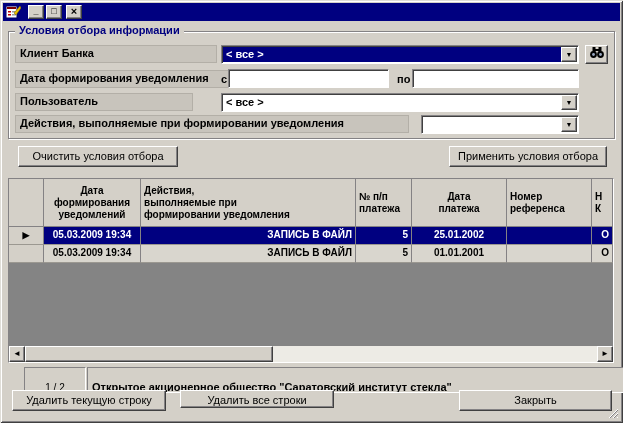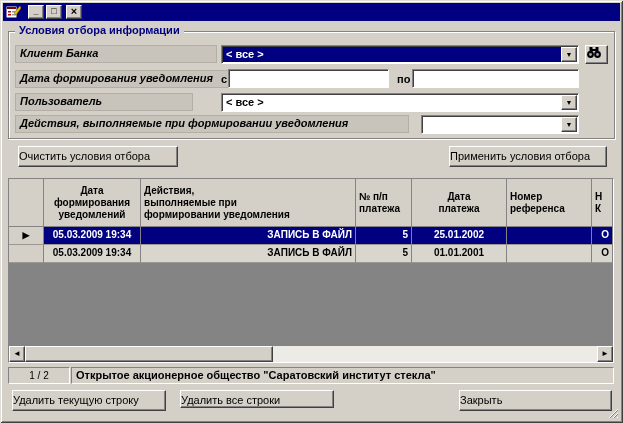--- a/index.html
+++ b/index.html
@@ -31,25 +31,25 @@
 
   
   .sunken {
     border: 1px solid; border-color: #848284 #fff #fff #848284;
     box-shadow: inset 1px 1px 0 #404040; background: #fff;
   }
   .btn {
     position: absolute; background: #D4D0C8;
     border: 1px solid; border-color: #fff #404040 #404040 #fff;
     box-shadow: inset -1px -1px 0 #848284;
-    font-size: 11px; line-height: 18px; white-space: nowrap; overflow: hidden;
+    font-size: 11px; text-align: center; line-height: 18px; white-space: nowrap; overflow: hidden;
   }
   .lblstrip {
     position: absolute; background: #C8C4BC; border: 1px solid #B3AFA7;
-    font-weight: bold; font-size: 11px; line-height: 15px; padding: 0 4px; white-space: nowrap; overflow: hidden; font-style: italic;
+    font-weight: bold; font-size: 11px; line-height: 15px; padding: 0 4px; white-space: nowrap; overflow: hidden;
   }
 
   
   .gbx {
     position: absolute; left: 8px; top: 31px; width: 607px; height: 108px;
     border: 1px solid #848284; box-shadow: inset 1px 1px 0 #fff, 1px 1px 0 #fff;
   }
   .gbx-title {
     position: absolute; left: 6px; top: -8px; background: #D4D0C8; padding: 0 4px;
     color: #000080; font-weight: bold; font-size: 11px; white-space: nowrap;
@@ -116,21 +116,21 @@
   .sthumb {
     position: absolute; left: 0; top: 0; width: 248px; height: 16px;
     background: #D4D0C8; border: 1px solid; border-color: #fff #404040 #404040 #fff;
     box-shadow: inset -1px -1px 0 #848284;
   }
 
   
   .spanel {
     position: absolute; top: 367px; height: 17px; background: #D4D0C8;
     border: 1px solid; border-color: #848284 #fff #fff #848284;
-    font-size: 10px; line-height: 15px; padding: 0 4px; white-space: nowrap; overflow: hidden;
+    font-size: 10px; line-height: 15px; padding: 12px 4px; white-space: nowrap; overflow: hidden; margin-left: 16px;
   }
   .spanel.info { font-weight: bold; font-size: 11px; }
 
   .grip { position: absolute; right: 4px; bottom: 4px; width: 13px; height: 13px; }
 </style>
 </head>
 <body>
 
 <div class="win">
 

